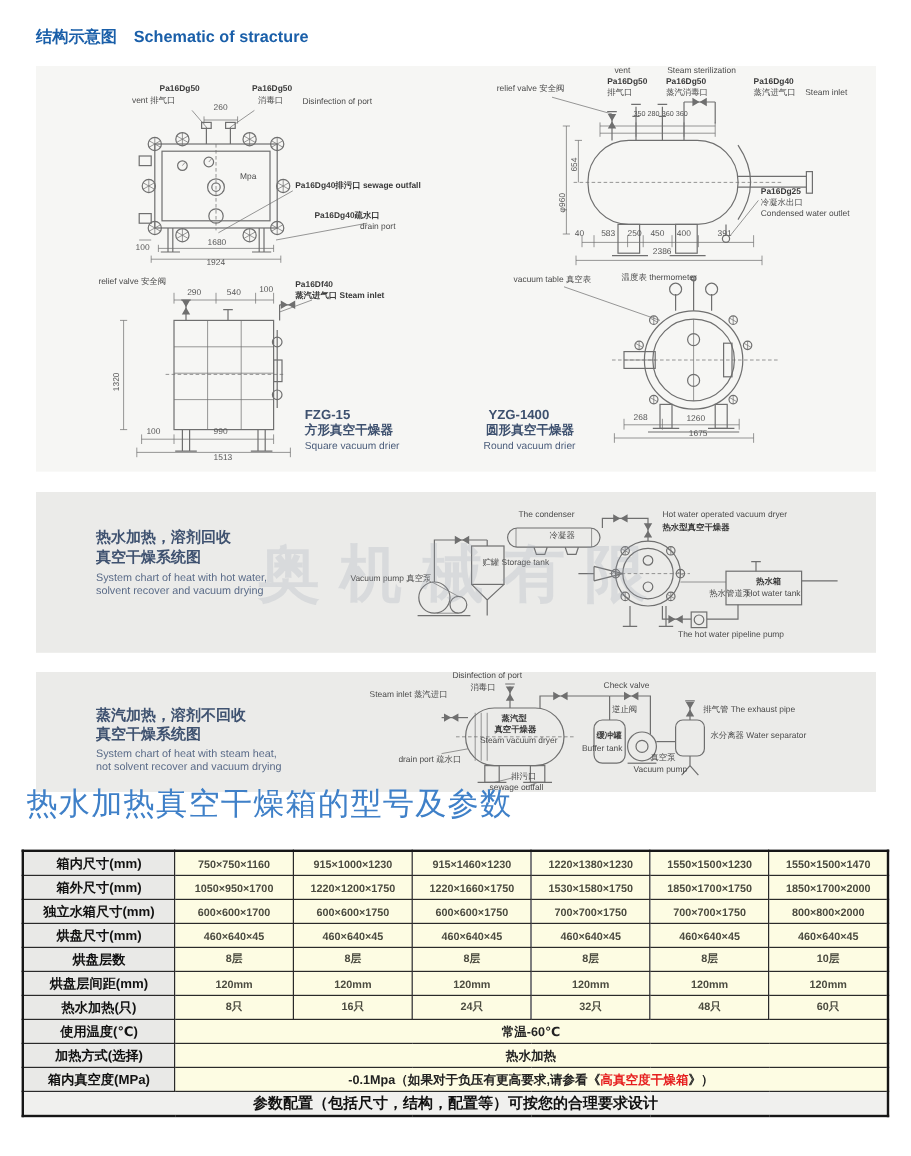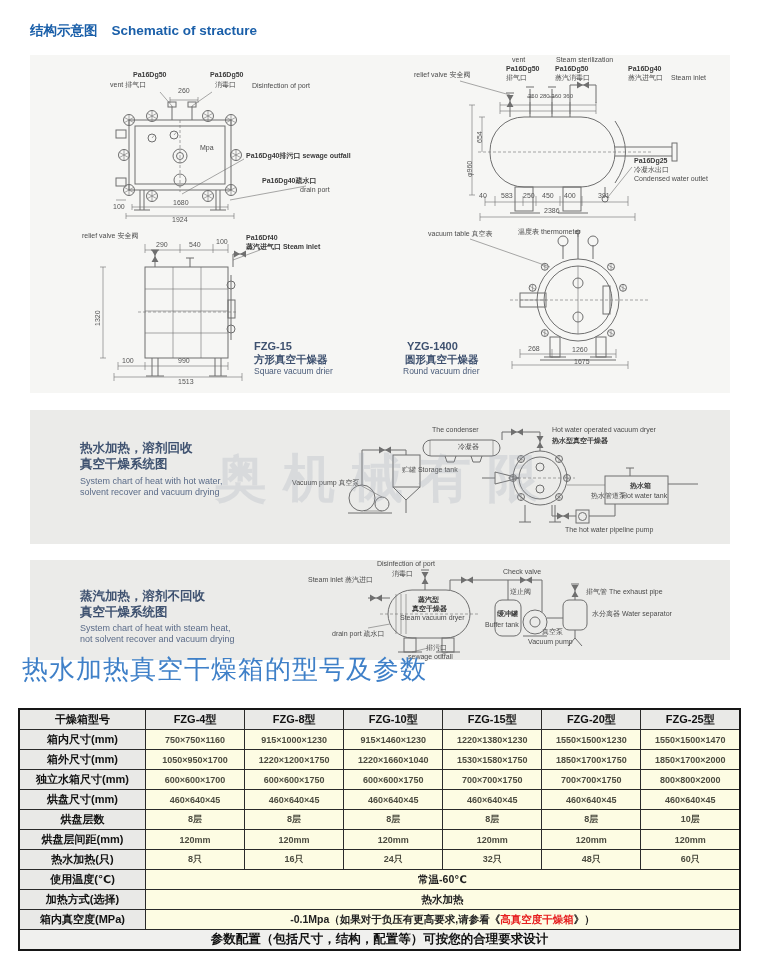--- a/index.html
+++ b/index.html
@@ -347,42 +347,33 @@
   <span class="lbl" style="left:562px;top:50px">水分离器 Water separator</span>
 </div>
 
 <div class="watermark">奥机械有限</div>
 
 <div class="sec-head">热水加热真空干燥箱的型号及参数</div>
 
 <table class="spec">
     <tbody>
       <tr>
-        <th class="c0">干燥箱型号</th>
-        <th class="">FZG-4型</th>
-        <th class="">FZG-8型</th>
-        <th class="">FZG-10型</th>
-        <th class="">FZG-15型</th>
-        <th class="">FZG-20型</th>
-        <th class="">FZG-25型</th>
-      </tr>
-      <tr>
         <th class="c0">箱内尺寸(mm)</th>
         <td>750×750×1160</td>
         <td>915×1000×1230</td>
         <td>915×1460×1230</td>
         <td>1220×1380×1230</td>
         <td>1550×1500×1230</td>
         <td>1550×1500×1470</td>
       </tr>
       <tr>
         <th class="c0">箱外尺寸(mm)</th>
         <td>1050×950×1700</td>
         <td>1220×1200×1750</td>
-        <td>1220×1660×1040</td>
+        <td>1220×1660×1750</td>
         <td>1530×1580×1750</td>
         <td>1850×1700×1750</td>
         <td>1850×1700×2000</td>
       </tr>
       <tr>
         <th class="c0">独立水箱尺寸(mm)</th>
         <td>600×600×1700</td>
         <td>600×600×1750</td>
         <td>600×600×1750</td>
         <td>700×700×1750</td>

